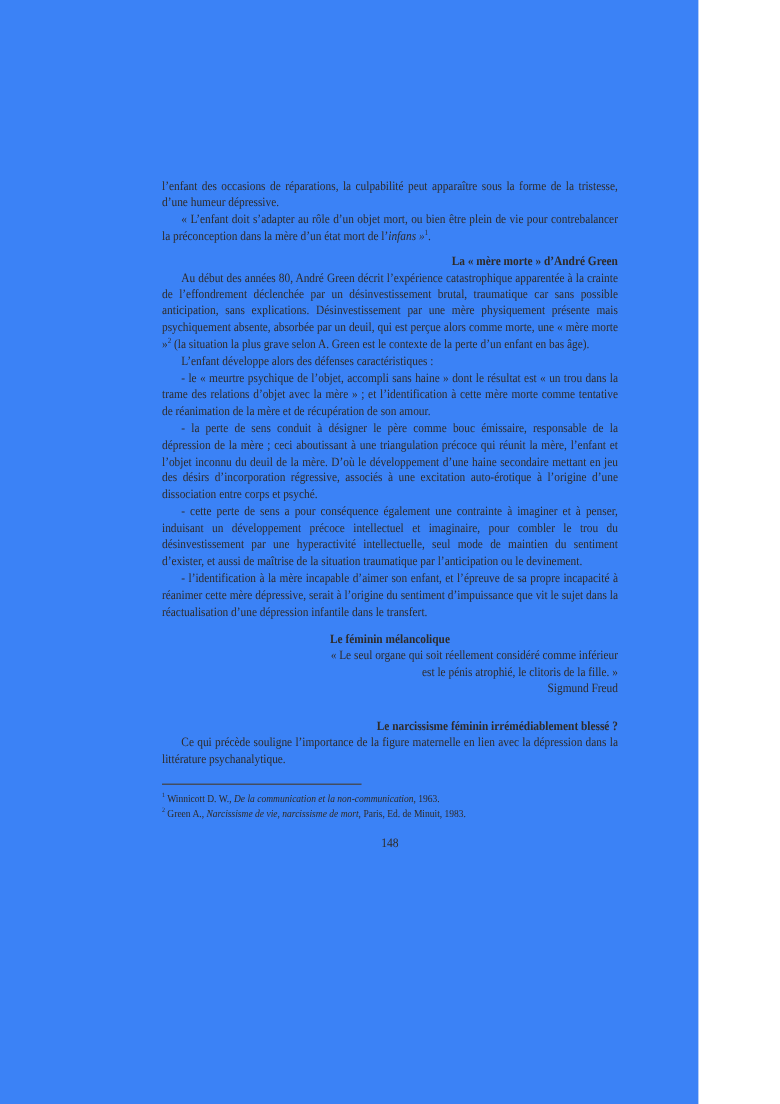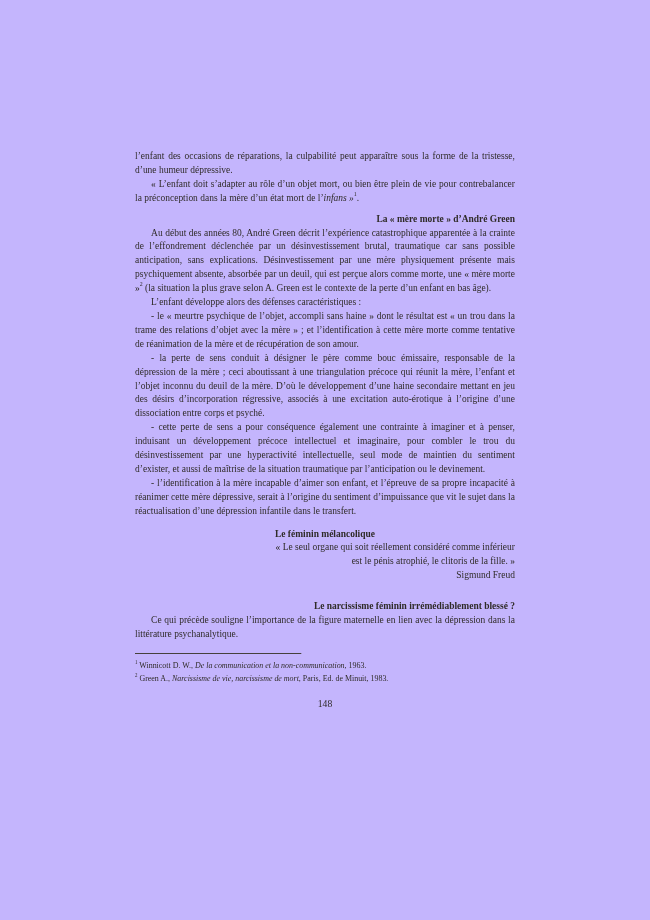--- a/index.html
+++ b/index.html
@@ -4,22 +4,22 @@
 <style>
   html, body { margin: 0; padding: 0; }
   body {
     width: 650px; height: 920px;
     background: #ffffff;
     font-family: "Liberation Serif", serif;
     overflow: hidden;
   }
   .page {
     position: relative;
-    width: 650px; height: 920px;
-    background: #c4b5fd;
+    width: 582px; height: 920px;
+    background: #3b82f6;
   }
   .content {
     position: absolute;
     left: 135px; top: 149px;
     width: 425px;
     transform: scaleX(0.894);
     transform-origin: left top;
     color: #2f2b28;
     font-size: 10.6px;
     line-height: 13.9px;

